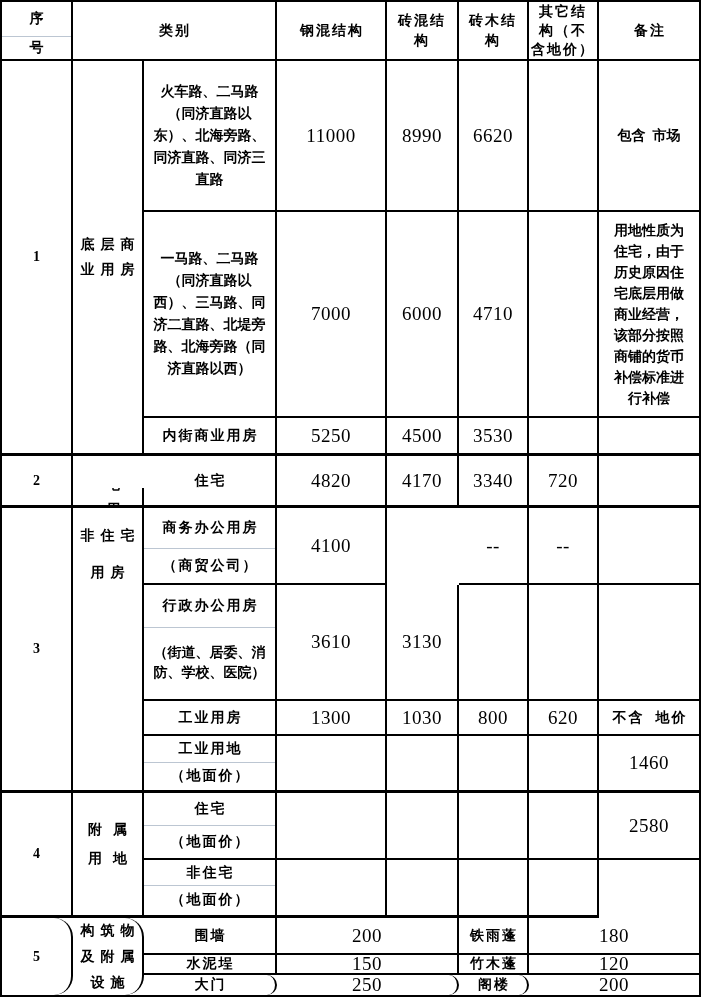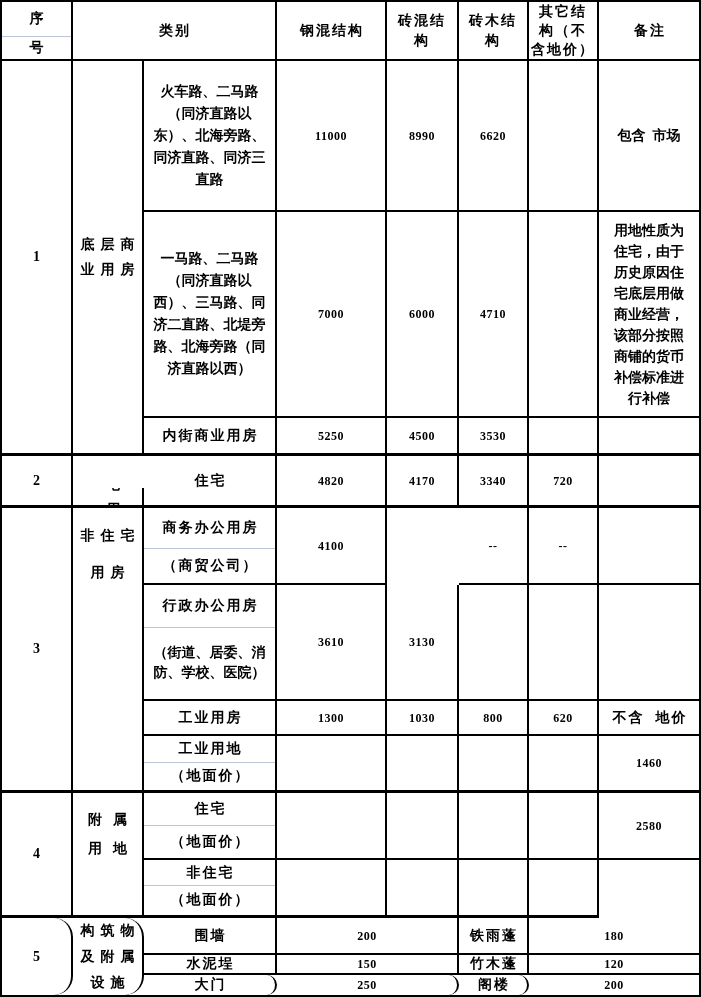--- a/index.html
+++ b/index.html
@@ -15,33 +15,33 @@
     position:relative;box-sizing:border-box;overflow:hidden;
     border-right:2px solid #000;border-bottom:2px solid #000;
     display:flex;flex-direction:column;align-items:center;justify-content:center;
     text-align:center;font-size:14px;font-weight:bold;line-height:20px;
     white-space:pre-wrap;
   }
   .no-r{border-right:none;}
   .no-b{border-bottom:none;border-radius:19px;}
   .tb{border-bottom-width:3px;}
   .fl{position:absolute;left:0;right:0;height:1px;background:#bcc6d2;}
-  .num{font-weight:bold;font-size:12px;letter-spacing:.5px;}
+  .num{font-weight:normal;font-size:19px;letter-spacing:.5px;}
   .ls2{letter-spacing:2px;padding-left:2px;}
   .break{word-break:break-all;}
   .name{padding-left:7px;padding-right:7px;line-height:22px;}
   .rk{padding-left:13px;padding-right:13px;line-height:21px;}
   .seq .p1{height:34px;}
   .pair{padding:0;}
   .pair .p1,.pair .p2{display:flex;align-items:center;justify-content:center;width:100%;box-sizing:border-box;}
   .pair .p2{flex:1;}
   .cat1{letter-spacing:6px;padding-left:6px;line-height:25px;}
   .cat2{letter-spacing:11px;padding-left:23px;line-height:25px;margin-top:32px;}
   .cat3{letter-spacing:6px;padding-left:6px;line-height:37px;justify-content:flex-start;padding-top:9px;}
-  .cat4{letter-spacing:11px;padding-left:11px;line-height:29px;justify-content:flex-start;padding-top:12px;}
+  .cat4{letter-spacing:11px;padding-left:11px;line-height:29px;justify-content:flex-start;padding-top:22px;}
   .cat5{letter-spacing:6px;padding-left:6px;line-height:26px;}
   .hbc{padding-left:6px;padding-right:6px;letter-spacing:2px;line-height:20px;}
   .hother{letter-spacing:2px;line-height:19px;}
 </style>
 </head>
 <body>
 
 <div class="tbl">
 
   <div class="c seq pair" style="grid-area:1/1/2/2">

